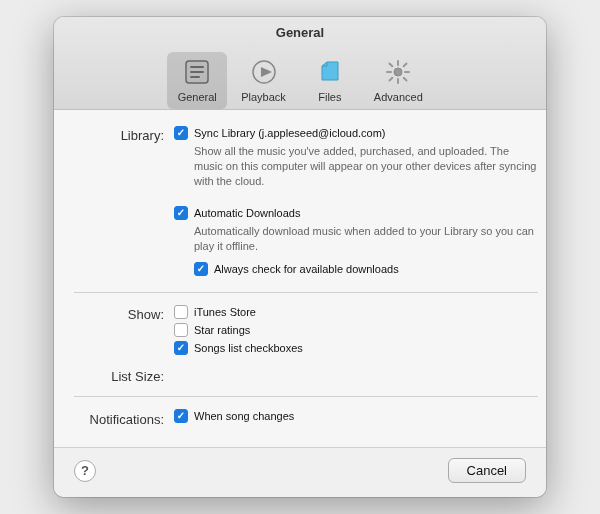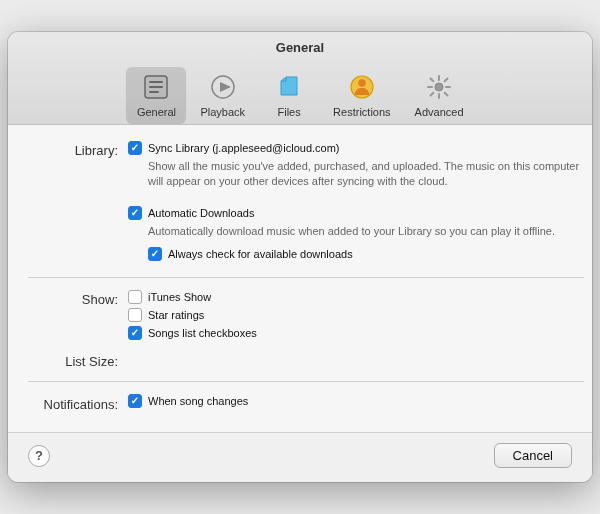--- a/index.html
+++ b/index.html
@@ -10,21 +10,21 @@
       background: #ececec;
       display: flex;
       align-items: center;
       justify-content: center;
       width: 600px;
       height: 514px;
       overflow: hidden;
     }
 
     .window {
-      width: 584px;
+      width: 492px;
       background: #f6f6f6;
       border-radius: 10px;
       box-shadow: 0 10px 40px rgba(0,0,0,0.35), 0 0 0 1px rgba(0,0,0,0.15);
       overflow: hidden;
     }
 
     .titlebar {
       background: linear-gradient(to bottom, #e8e8e8, #d8d8d8);
       border-bottom: 1px solid #c0c0c0;
       text-align: center;
@@ -284,32 +284,20 @@
       <div class="toolbar-item">
         <div class="toolbar-icon icon-files">
           <svg viewBox="0 0 28 28" fill="none">
             <path d="M6 22V8l5-4h11v18H6z" fill="#5bbfea" stroke="#3a9ec7" stroke-width="1"></path>
             <path d="M6 8h5V4" fill="none" stroke="#3a9ec7" stroke-width="1"></path>
           </svg>
         </div>
         <span class="toolbar-label">Files</span>
       </div>
 
-      <div class="toolbar-item">
-        <div class="toolbar-icon icon-restrictions">
-          <svg viewBox="0 0 28 28" fill="none">
-            <circle cx="14" cy="14" r="11" fill="#f0c040" stroke="#d4a000" stroke-width="1.2"></circle>
-            <circle cx="14" cy="10" r="3.5" fill="#c87010"></circle>
-            <path d="M7 22c0-4 3.1-7 7-7s7 3 7 7" fill="#c87010"></path>
-            <circle cx="14" cy="10" r="3.5" fill="#e08020"></circle>
-            <path d="M7 22c0-4 3.1-7 7-7s7 3 7 7" fill="#e08020"></path>
-          </svg>
-        </div>
-        <span class="toolbar-label">Restrictions</span>
-      </div>
 
       <div class="toolbar-item">
         <div class="toolbar-icon icon-advanced">
           <svg viewBox="0 0 28 28" fill="none">
             <circle cx="14" cy="14" r="4" fill="#999" stroke="#888" stroke-width="1"></circle>
             <g stroke="#999" stroke-width="2" stroke-linecap="round">
               <line x1="14" y1="3" x2="14" y2="7"></line>
               <line x1="14" y1="21" x2="14" y2="25"></line>
               <line x1="3" y1="14" x2="7" y2="14"></line>
               <line x1="21" y1="14" x2="25" y2="14"></line>
@@ -362,21 +350,21 @@
 
     <div class="divider"></div>
 
     <div class="row">
       <div class="row-label">Show:</div>
       <div class="row-content">
         <div class="checkbox-row">
           <div class="cb-wrapper unchecked">
             
           </div>
-          <label>iTunes Show</label>
+          <label>iTunes Store</label>
         </div>
         <div class="checkbox-row">
           <div class="cb-wrapper unchecked">
             
           </div>
           <label>Star ratings</label>
         </div>
         <div class="checkbox-row">
           <div class="cb-wrapper checked">
             <span class="cb-checkmark">✓</span>

